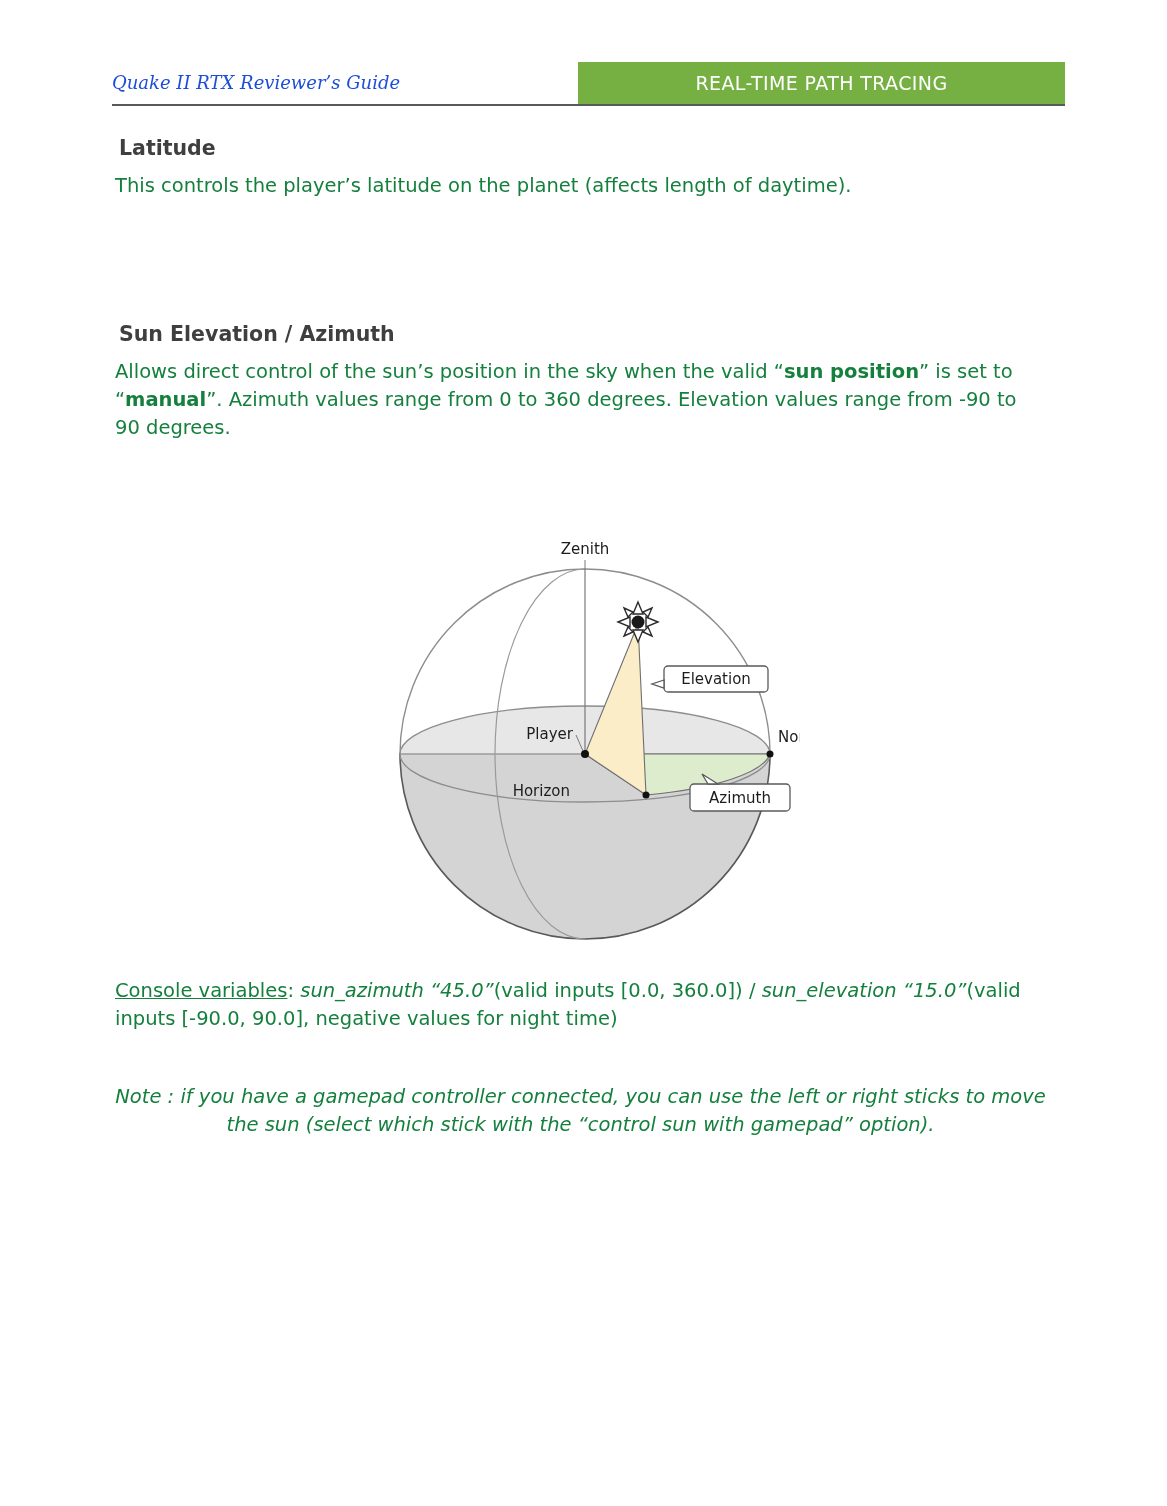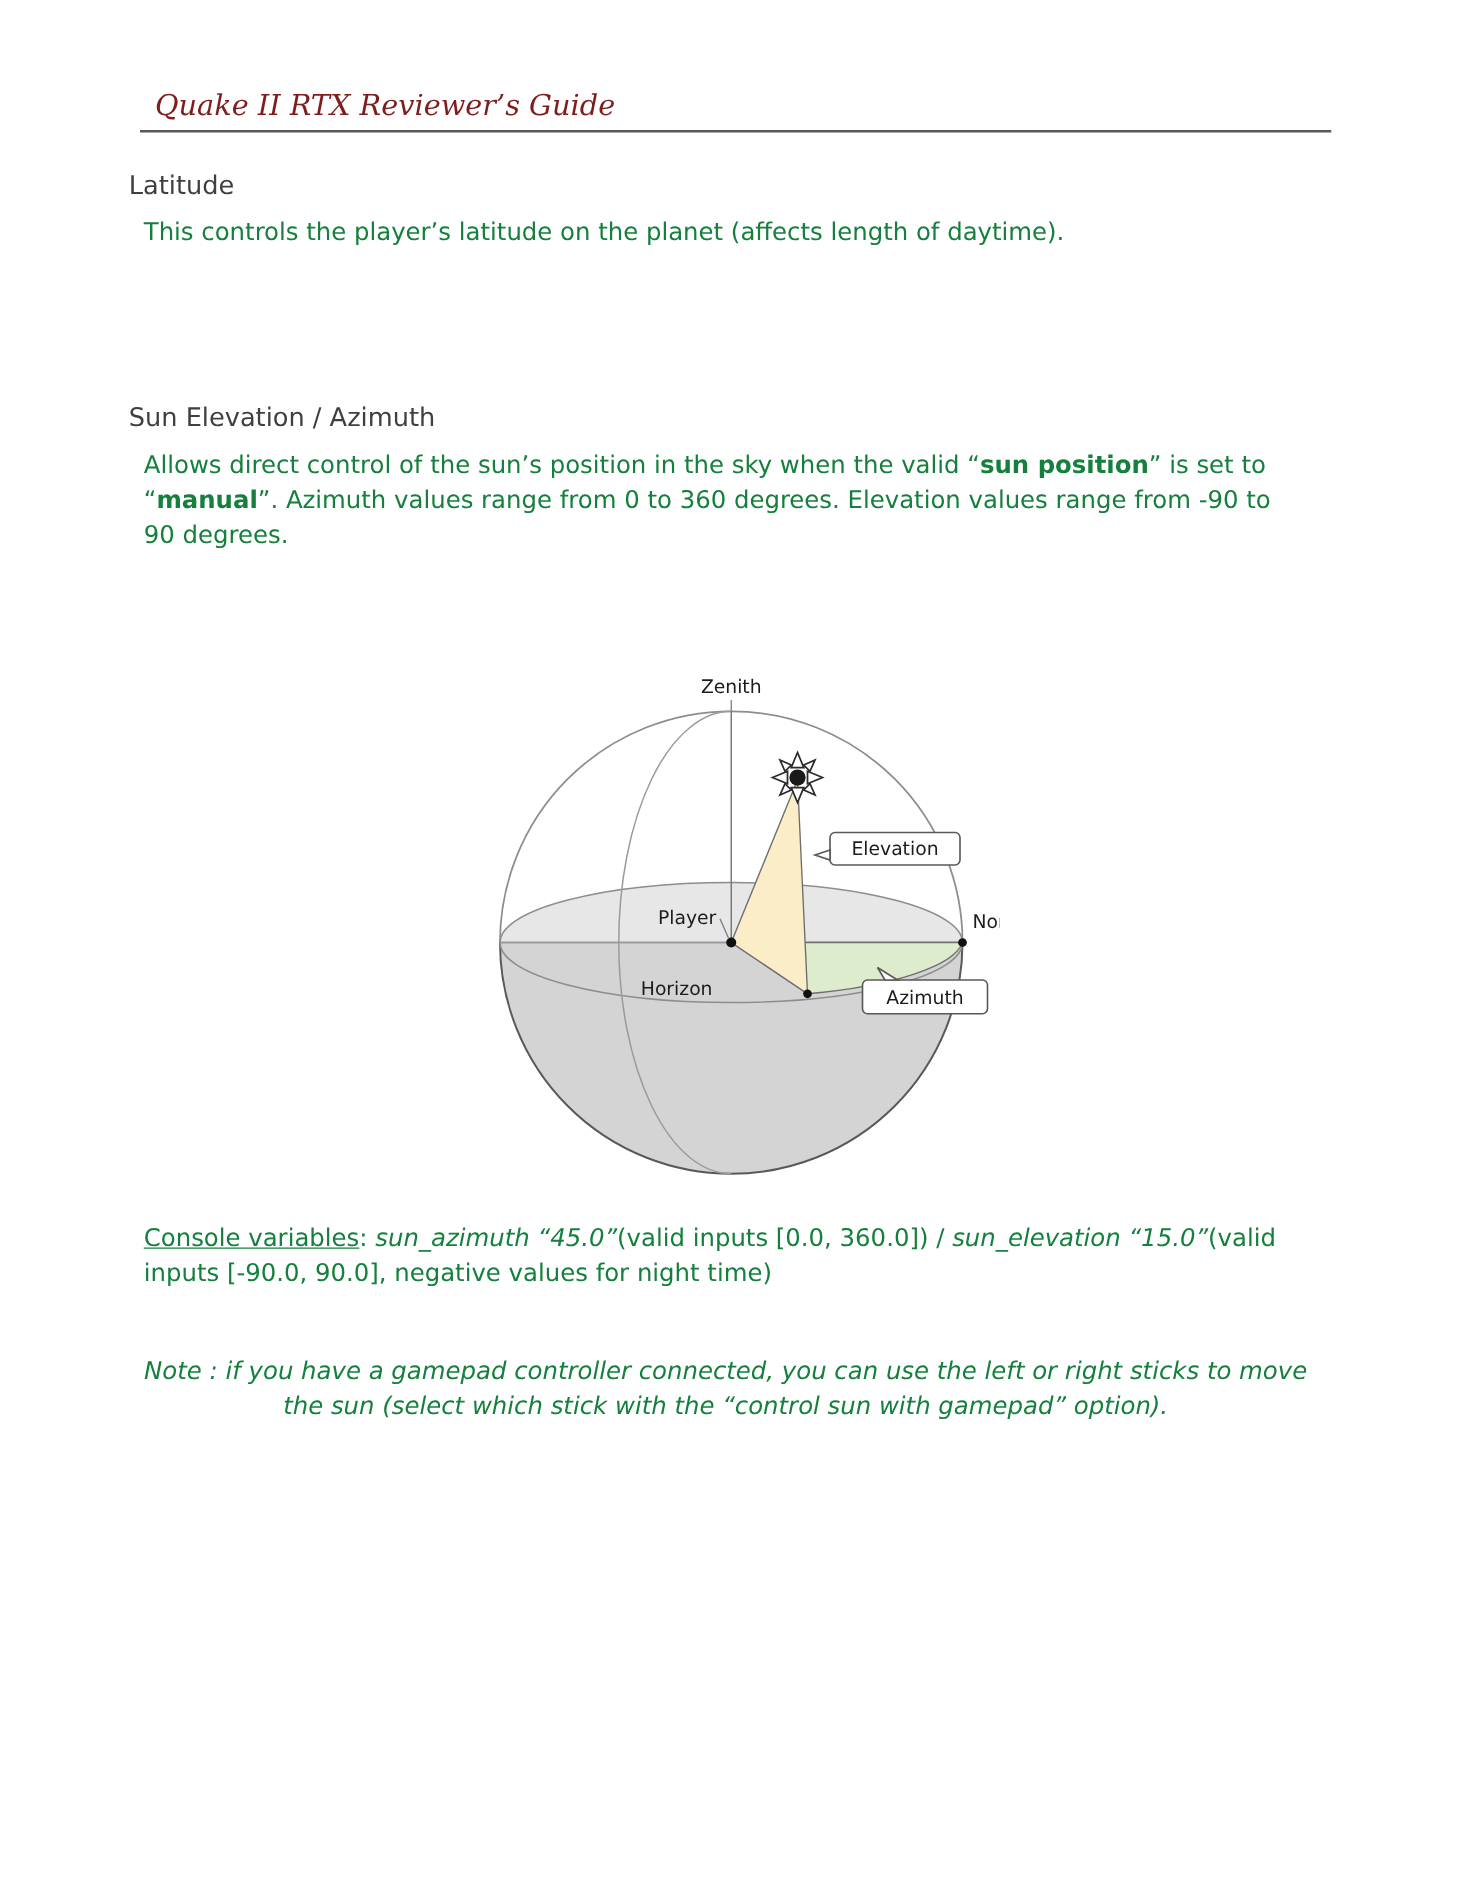--- a/index.html
+++ b/index.html
@@ -30,24 +30,23 @@
     top: 62px;
     width: 963px;
     height: 42px;
   }
   .header-title {
     position: absolute;
     left: 10px;
     top: 10px;
     font-family: "DejaVu Serif", serif;
     font-style: italic;
-    font-size: 23px;
-    color: #7f1d1d;
+    font-size: 18px;
+    color: #1d4ed8;
     white-space: nowrap;
-    margin-left: 12px;
   }
   .header-banner {
     position: absolute;
     right: 0;
     top: 0;
     width: 487px;
     height: 42px;
     background: #76b043;
   }
   .header-banner-text {
@@ -72,22 +71,22 @@
 
   
   .content {
     position: absolute;
     left: 103px;
     top: 136px;
     width: 955px;
   }
   h2.sec {
     font-size: 20.5px;
-    font-weight: normal;
-    margin: 0 0 6px 0;
+    font-weight: bold;
+    margin: 0 0 6px 16px;
     color: #3f3f3f;
     font-family: "DejaVu Sans", sans-serif;
   }
   p.body {
     font-size: 19.5px;
     line-height: 28px;
     margin: 12px;
     color: #15803d;
     font-family: "DejaVu Sans", sans-serif;
   }
@@ -122,20 +121,23 @@
     text-align: center;
   }
 </style>
 </head>
 <body>
 
 <div class="page">
 
   <div class="header">
     <div class="header-title">Quake II RTX Reviewer’s Guide</div>
+    <div class="header-banner">
+      <div class="header-banner-text">REAL-TIME PATH TRACING</div>
+    </div>
     <div class="header-rule"></div>
   </div>
 
   <div class="content">
 
     <h2 class="sec">Latitude</h2>
     <p class="body">This controls the player’s latitude on the planet (affects length of daytime).</p>
 
     <div class="gap-md"></div>
 

